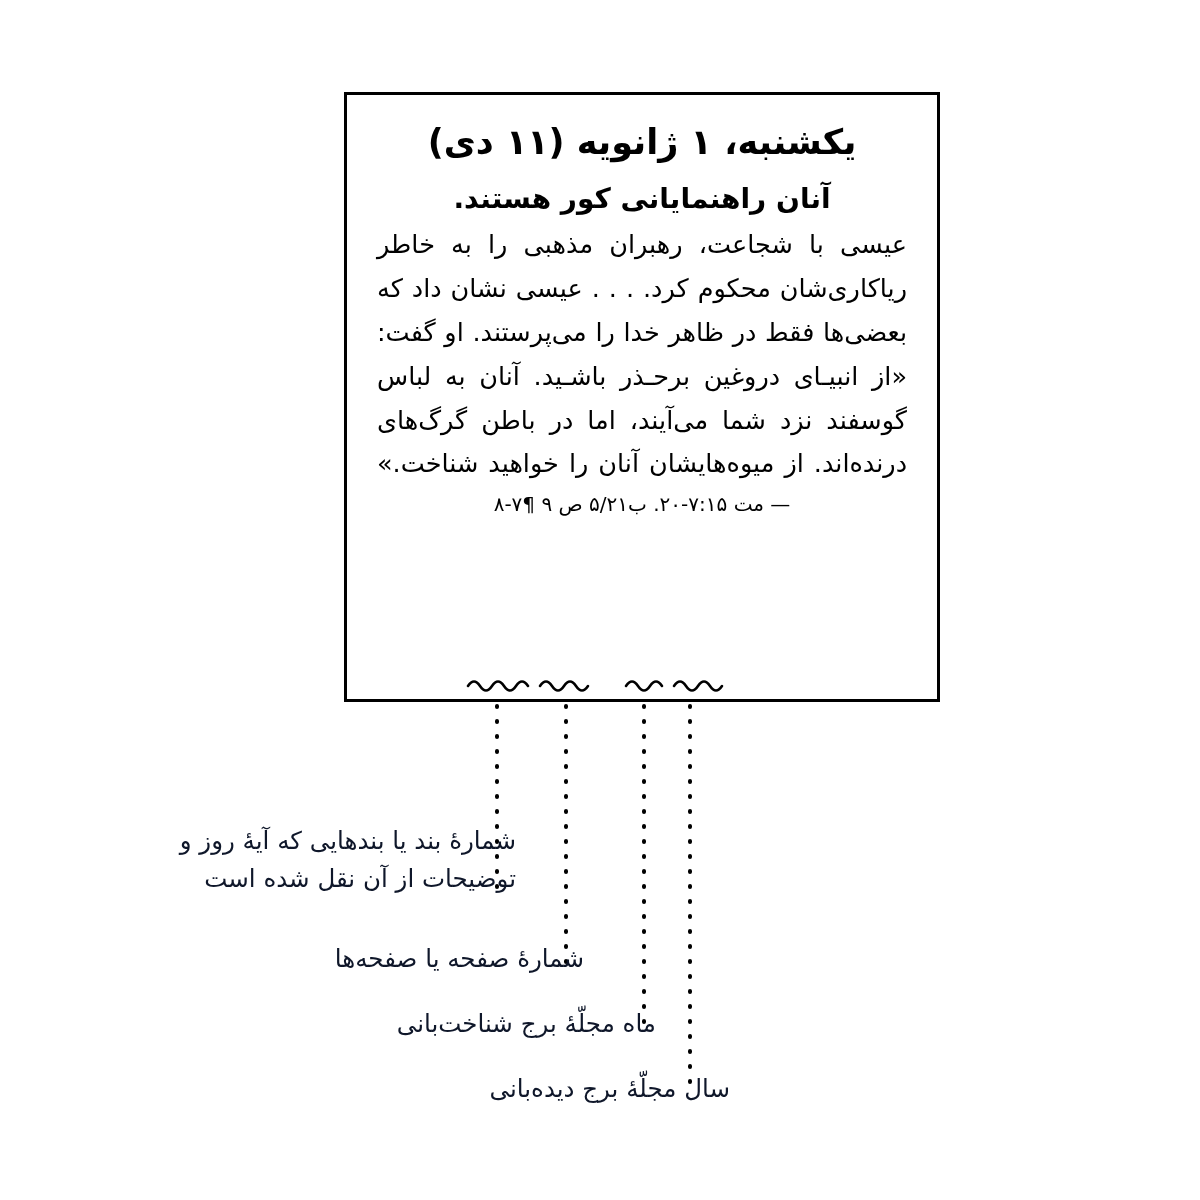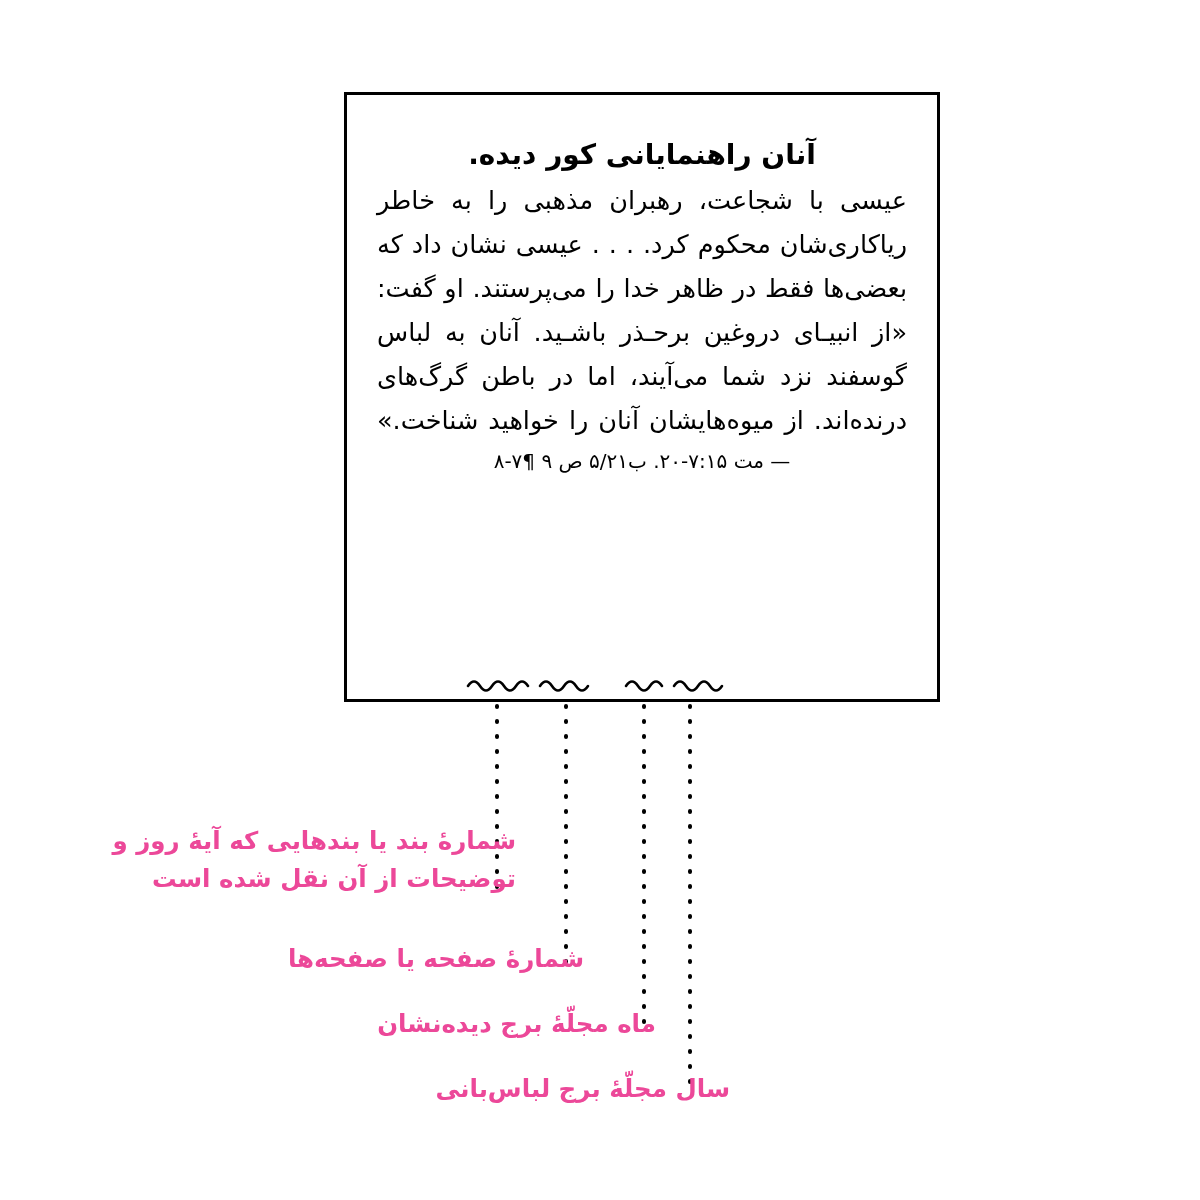--- a/index.html
+++ b/index.html
@@ -79,34 +79,34 @@
     pointer-events: none;
   }
 
   
   .legend-label {
     position: absolute;
     direction: rtl;
     text-align: right;
     font-size: 24.5px;
     line-height: 1.55;
-    color: #ec4899;
+    color: #0f172a;
     white-space: pre-line;
-    font-weight: bold;
   }
   #legend-0 { right: 684px; top: 822px; width: 420px; }
   #legend-1 { right: 616px; top: 940px; width: 360px; }
   #legend-2 { right: 544px; top: 1005px; width: 330px; }
   #legend-3 { right: 470px; top: 1070px; width: 330px; }
 </style>
 </head>
 <body>
 
 <div id="daily-card">
-  <div class="card-theme">آنان راهنمایانی کور دیده.</div>
+  <div class="card-date">یکشنبه، ۱ ژانویه (۱۱ دی)</div>
+  <div class="card-theme">آنان راهنمایانی کور هستند.</div>
   <div class="card-body">عیسی با شجاعت، رهبران مذهبی را به خاطر ریاکاری‌شان محکوم کرد. . . . عیسی نشان داد که بعضی‌ها فقط در ظاهر خدا را می‌پرستند. او گفت: «از انبیـای دروغین برحـذر باشـید. آنان به لباس گوسفند نزد شما می‌آیند، اما در باطن گرگ‌های درنده‌اند. از میوه‌هایشان آنان را خواهید شناخت.»</div>
   <div class="card-citation">— مت ۷:۱۵-۲۰. ب۵/۲۱ ص ۹ ¶۷-۸</div>
 </div>
 
 <svg id="leaders" viewBox="0 0 1200 1200">
 
   <g stroke="#000" stroke-width="2.6" fill="none" stroke-linecap="round">
     <path d="M468 686 q6 -9 12 0 q6 9 12 0 q6 -9 12 0 q6 9 12 0 q6 -9 12 0"></path>
     <path d="M540 686 q6 -9 12 0 q6 9 12 0 q6 -9 12 0 q6 9 12 0"></path>
     <path d="M626 686 q6 -9 12 0 q6 9 12 0 q6 -9 12 0"></path>
@@ -116,14 +116,14 @@
   <g stroke="#000" stroke-width="4" stroke-linecap="round" stroke-dasharray="1 14">
     <line x1="497" y1="706" x2="497" y2="900"></line>
     <line x1="566" y1="706" x2="566" y2="962"></line>
     <line x1="644" y1="706" x2="644" y2="1028"></line>
     <line x1="690" y1="706" x2="690" y2="1092"></line>
   </g>
 </svg>
 
 <div class="legend-label" id="legend-0">شمارۀ بند یا بندهایی که آیۀ روز و توضیحات از آن نقل شده است</div>
 <div class="legend-label" id="legend-1">شمارۀ صفحه یا صفحه‌ها</div>
-<div class="legend-label" id="legend-2">ماه مجلّۀ برج دیده‌نشان</div>
-<div class="legend-label" id="legend-3">سال مجلّۀ برج لباس‌بانی</div>
+<div class="legend-label" id="legend-2">ماه مجلّۀ برج شناخت‌بانی</div>
+<div class="legend-label" id="legend-3">سال مجلّۀ برج دیده‌بانی</div>
 
 </body></html>

